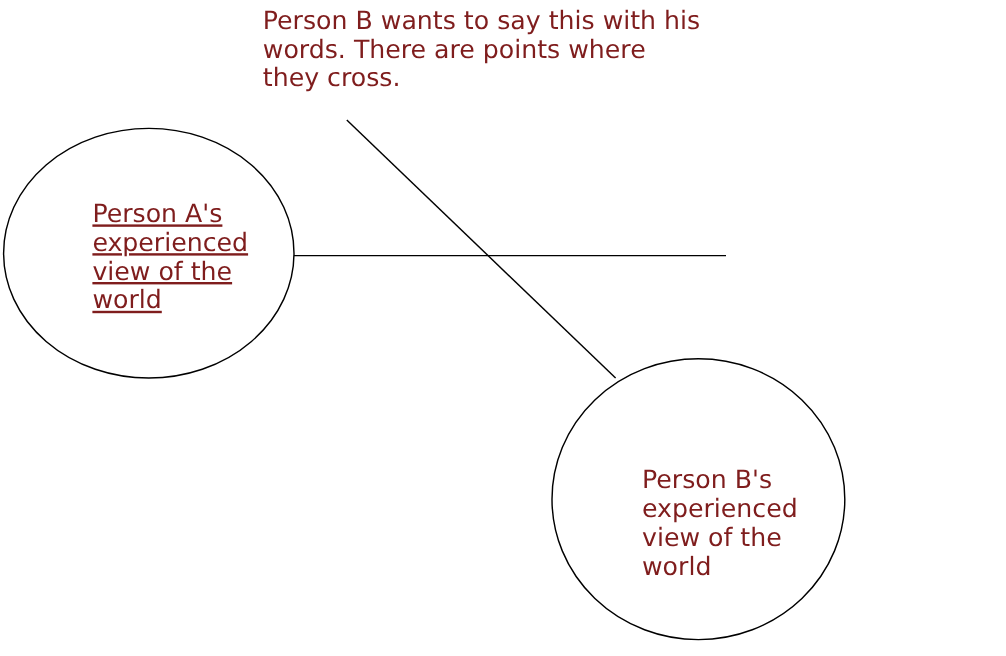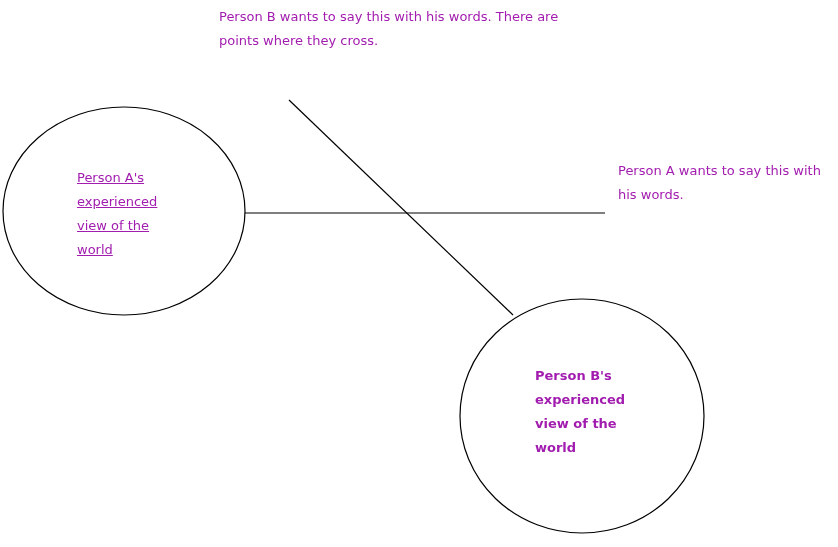--- a/index.html
+++ b/index.html
@@ -28,23 +28,23 @@
     stroke-width: 1.2;
   }
   .connector-line {
     stroke: #000000;
     stroke-width: 1.2;
     fill: none;
   }
   .text-block {
     position: absolute;
     font-family: "DejaVu Sans", sans-serif;
-    font-size: 13px;
+    font-size: 21px;
     line-height: 24px;
-    color: #a21caf;
+    color: #7f1d1d;
     white-space: pre-line;
     letter-spacing: 0px;
   }
   #label-person-b-statement {
     left: 219px;
     top: 5px;
     width: 370px;
   }
   #label-person-a-statement {
     left: 618px;
@@ -52,40 +52,38 @@
     width: 218px;
   }
   #label-circle-a {
     left: 77px;
     top: 166px;
     width: 150px;
     text-decoration: underline;
   }
   #label-circle-b {
     left: 535px;
-    top: 364px;
+    top: 388px;
     width: 150px;
-    font-weight: bold;
   }
 </style>
 </head>
 <body>
 
 <div id="canvas">
 
   <svg id="diagram-svg" viewBox="0 0 838 547">
     <ellipse class="shape-outline" cx="124" cy="211" rx="121" ry="104"></ellipse>
     <ellipse class="shape-outline" cx="582" cy="416" rx="122" ry="117"></ellipse>
     <line class="connector-line" x1="245" y1="213" x2="605" y2="213"></line>
     <line class="connector-line" x1="289" y1="100" x2="513" y2="315"></line>
   </svg>
 
   <div class="text-block" id="label-person-b-statement">Person B wants to say this with his words. There are points where they cross.</div>
 
-  <div class="text-block" id="label-person-a-statement">Person A wants to say this with his words.</div>
 
   <div class="text-block" id="label-circle-a">Person A's
 experienced
 view of the
 world</div>
 
   <div class="text-block" id="label-circle-b">Person B's
 experienced
 view of the
 world</div>

